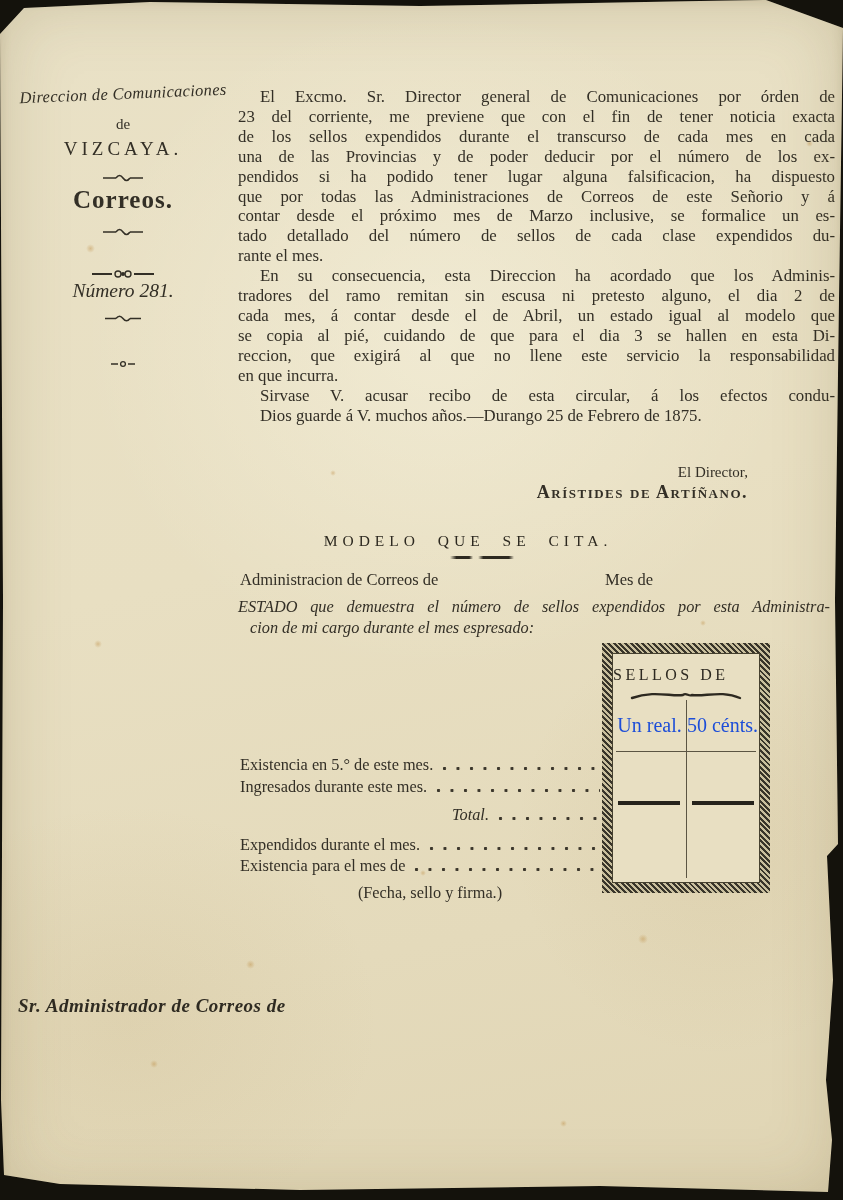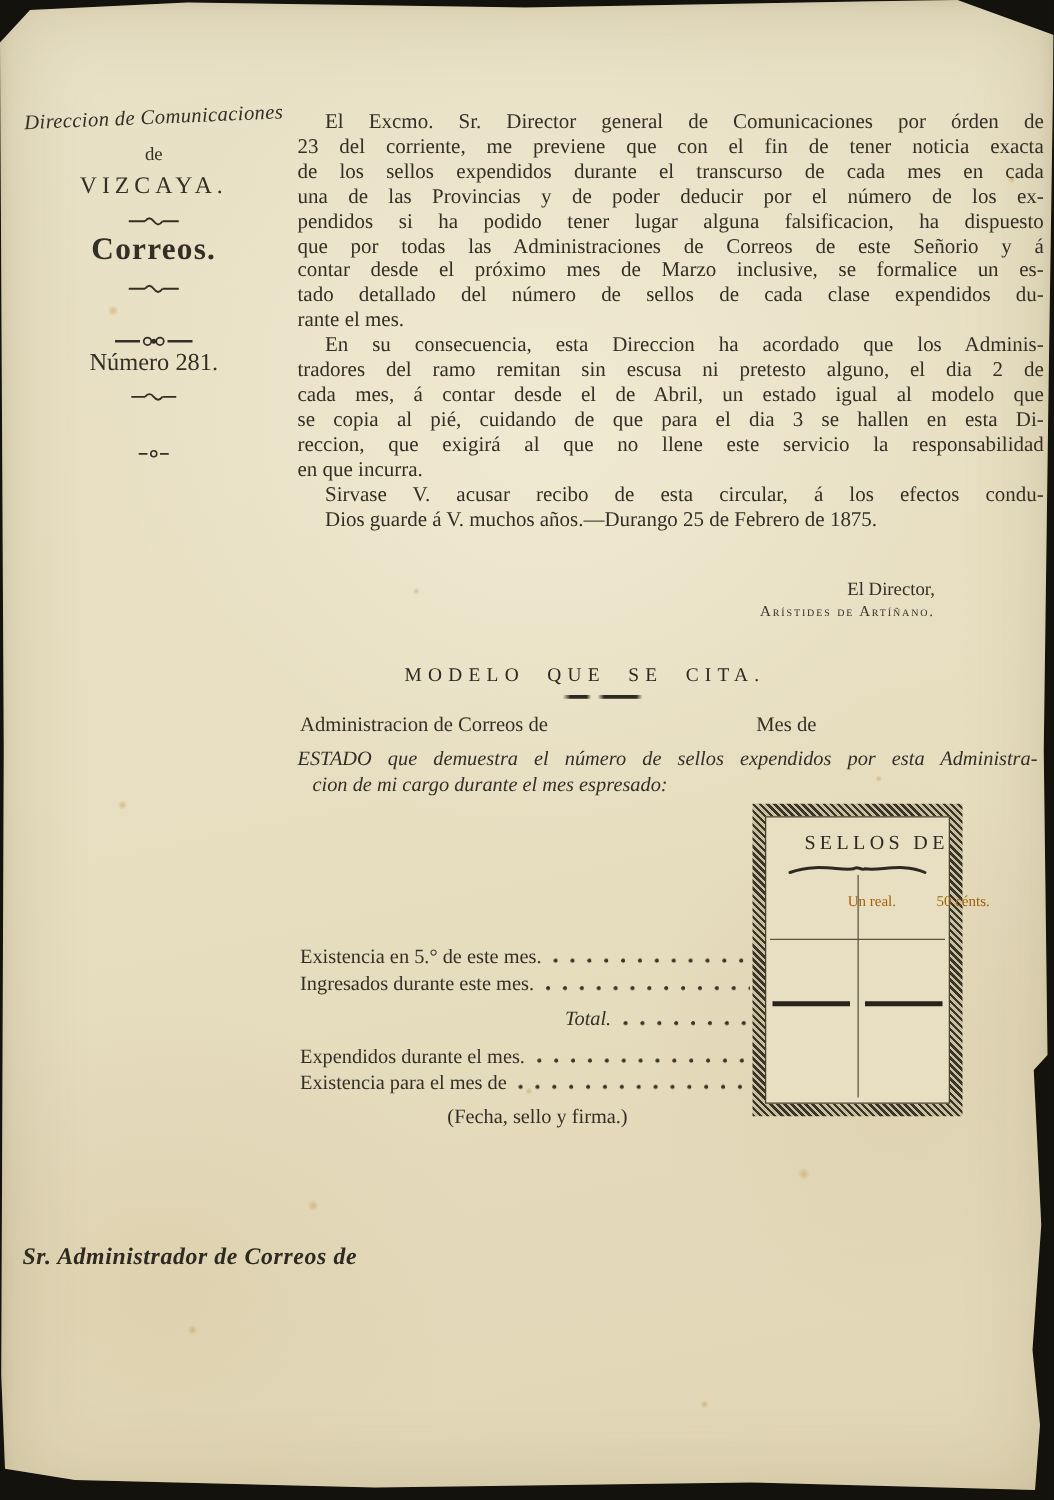--- a/index.html
+++ b/index.html
@@ -34,38 +34,38 @@
   .lh-item { position:absolute; left:0; width:100%; }
   .lh-script { top:0; font-size:16.5px; font-style:italic; letter-spacing:0.3px;
                transform:rotate(-2.4deg); white-space:nowrap; }
   .lh-de     { top:32px; font-size:15px; }
   .lh-prov   { top:54px; font-size:19px; letter-spacing:4px; }
   .lh-orn1   { top:84px; }
   .lh-dept   { top:102px; font-size:25px; font-weight:bold; letter-spacing:1px; }
   .lh-orn2   { top:138px; }
   .lh-neg    { top:158px; font-size:17px; font-variant:small-caps; letter-spacing:2.5px; }
   .lh-orn3   { top:180px; }
-  .lh-num    { top:196px; font-size:19.5px; }
+  .lh-num    { top:196px; font-size:19.5px; font-style:italic; }
   .lh-orn4   { top:224px; }
   .lh-circ   { top:243px; font-size:18.5px; }
   .lh-orn5   { top:270px; }
   .orn svg { display:inline-block; vertical-align:middle; }
 
   
   .bodytext { position:absolute; left:238px; top:87px; width:597px;
               font-size:16.8px; line-height:19.9px; color:#332f26; }
   .tl  { text-align:justify; }
   .jl  { text-align-last:justify; }
   .ind { text-indent:22px; }
 
   .signature { position:absolute; left:448px; top:464px; width:300px;
                text-align:right; color:#332f26; }
   .sig-role { font-size:15px; }
-  .sig-name { font-size:12px; font-variant:small-caps; letter-spacing:1.5px;
-              font-weight:normal; margin-top:1px; }
+  .sig-name { font-size:18px; font-variant:small-caps; letter-spacing:1.5px;
+              font-weight:bold; margin-top:1px; }
 
   
   .model-heading { position:absolute; left:296px; top:532px; width:344px;
                    text-align:center; font-size:15.5px; letter-spacing:5px;
                    word-spacing:9px; color:#2d2920; }
   .model-underline { position:absolute; left:450px; top:556px; width:64px; height:3px;
     background:linear-gradient(90deg, rgba(45,41,32,0) 0%, #2d2920 10%, #2d2920 30%,
                rgba(45,41,32,0) 36%, rgba(45,41,32,0) 44%, #2d2920 52%, #2d2920 92%, rgba(45,41,32,0) 100%); }
 
   .admin-line { position:absolute; left:240px; top:570px; width:595px;
@@ -88,25 +88,25 @@
 
   .fecha-note { position:absolute; left:300px; top:883px; width:260px;
                 text-align:center; font-size:16.3px; color:#332f26; }
 
   
   .sellos-box { position:absolute; left:602px; top:643px; width:168px; height:250px;
      box-sizing:border-box; padding:10px;
      background:repeating-linear-gradient(45deg, #39352a 0px, #39352a 2px, #c9bf9d 2px, #c9bf9d 4px); }
   .sellos-inner { position:relative; width:100%; height:100%; box-sizing:border-box;
      border:1px solid #46412f; background:#e8dfc2; }
-  .sellos-title { position:absolute; top:12px; left:0; width:100%; text-align:right;
+  .sellos-title { position:absolute; top:12px; left:0; width:100%; text-align:left;
      font-size:16px; letter-spacing:3.5px; color:#2d2920; }
   .sellos-swash { position:absolute; top:34px; left:50%; transform:translateX(-50%); }
   .sellos-cols { position:absolute; top:60px; left:0; width:100%; display:flex;
-     font-size:12px; color:#a16207;margin-left:48px; }
+     font-size:20px; color:#1d4ed8; }
   .sellos-cols span { flex:1 1 50%; text-align:center; }
   .rule-h { position:absolute; top:97px; left:3px; right:3px; height:1px; background:#5b5543; }
   .rule-v { position:absolute; top:46px; bottom:4px; left:50%; width:1px; background:#5b5543; }
   .bar { position:absolute; top:147px; height:4px; background:#26231b; }
   .bar-left  { left:5px;  width:calc(50% - 11px); }
   .bar-right { right:5px; width:calc(50% - 11px); }
 
   
   .addressee { position:absolute; left:18px; top:995px; font-size:19px;
                font-weight:bold; font-style:italic; letter-spacing:0.5px; color:#2e2a21; }

